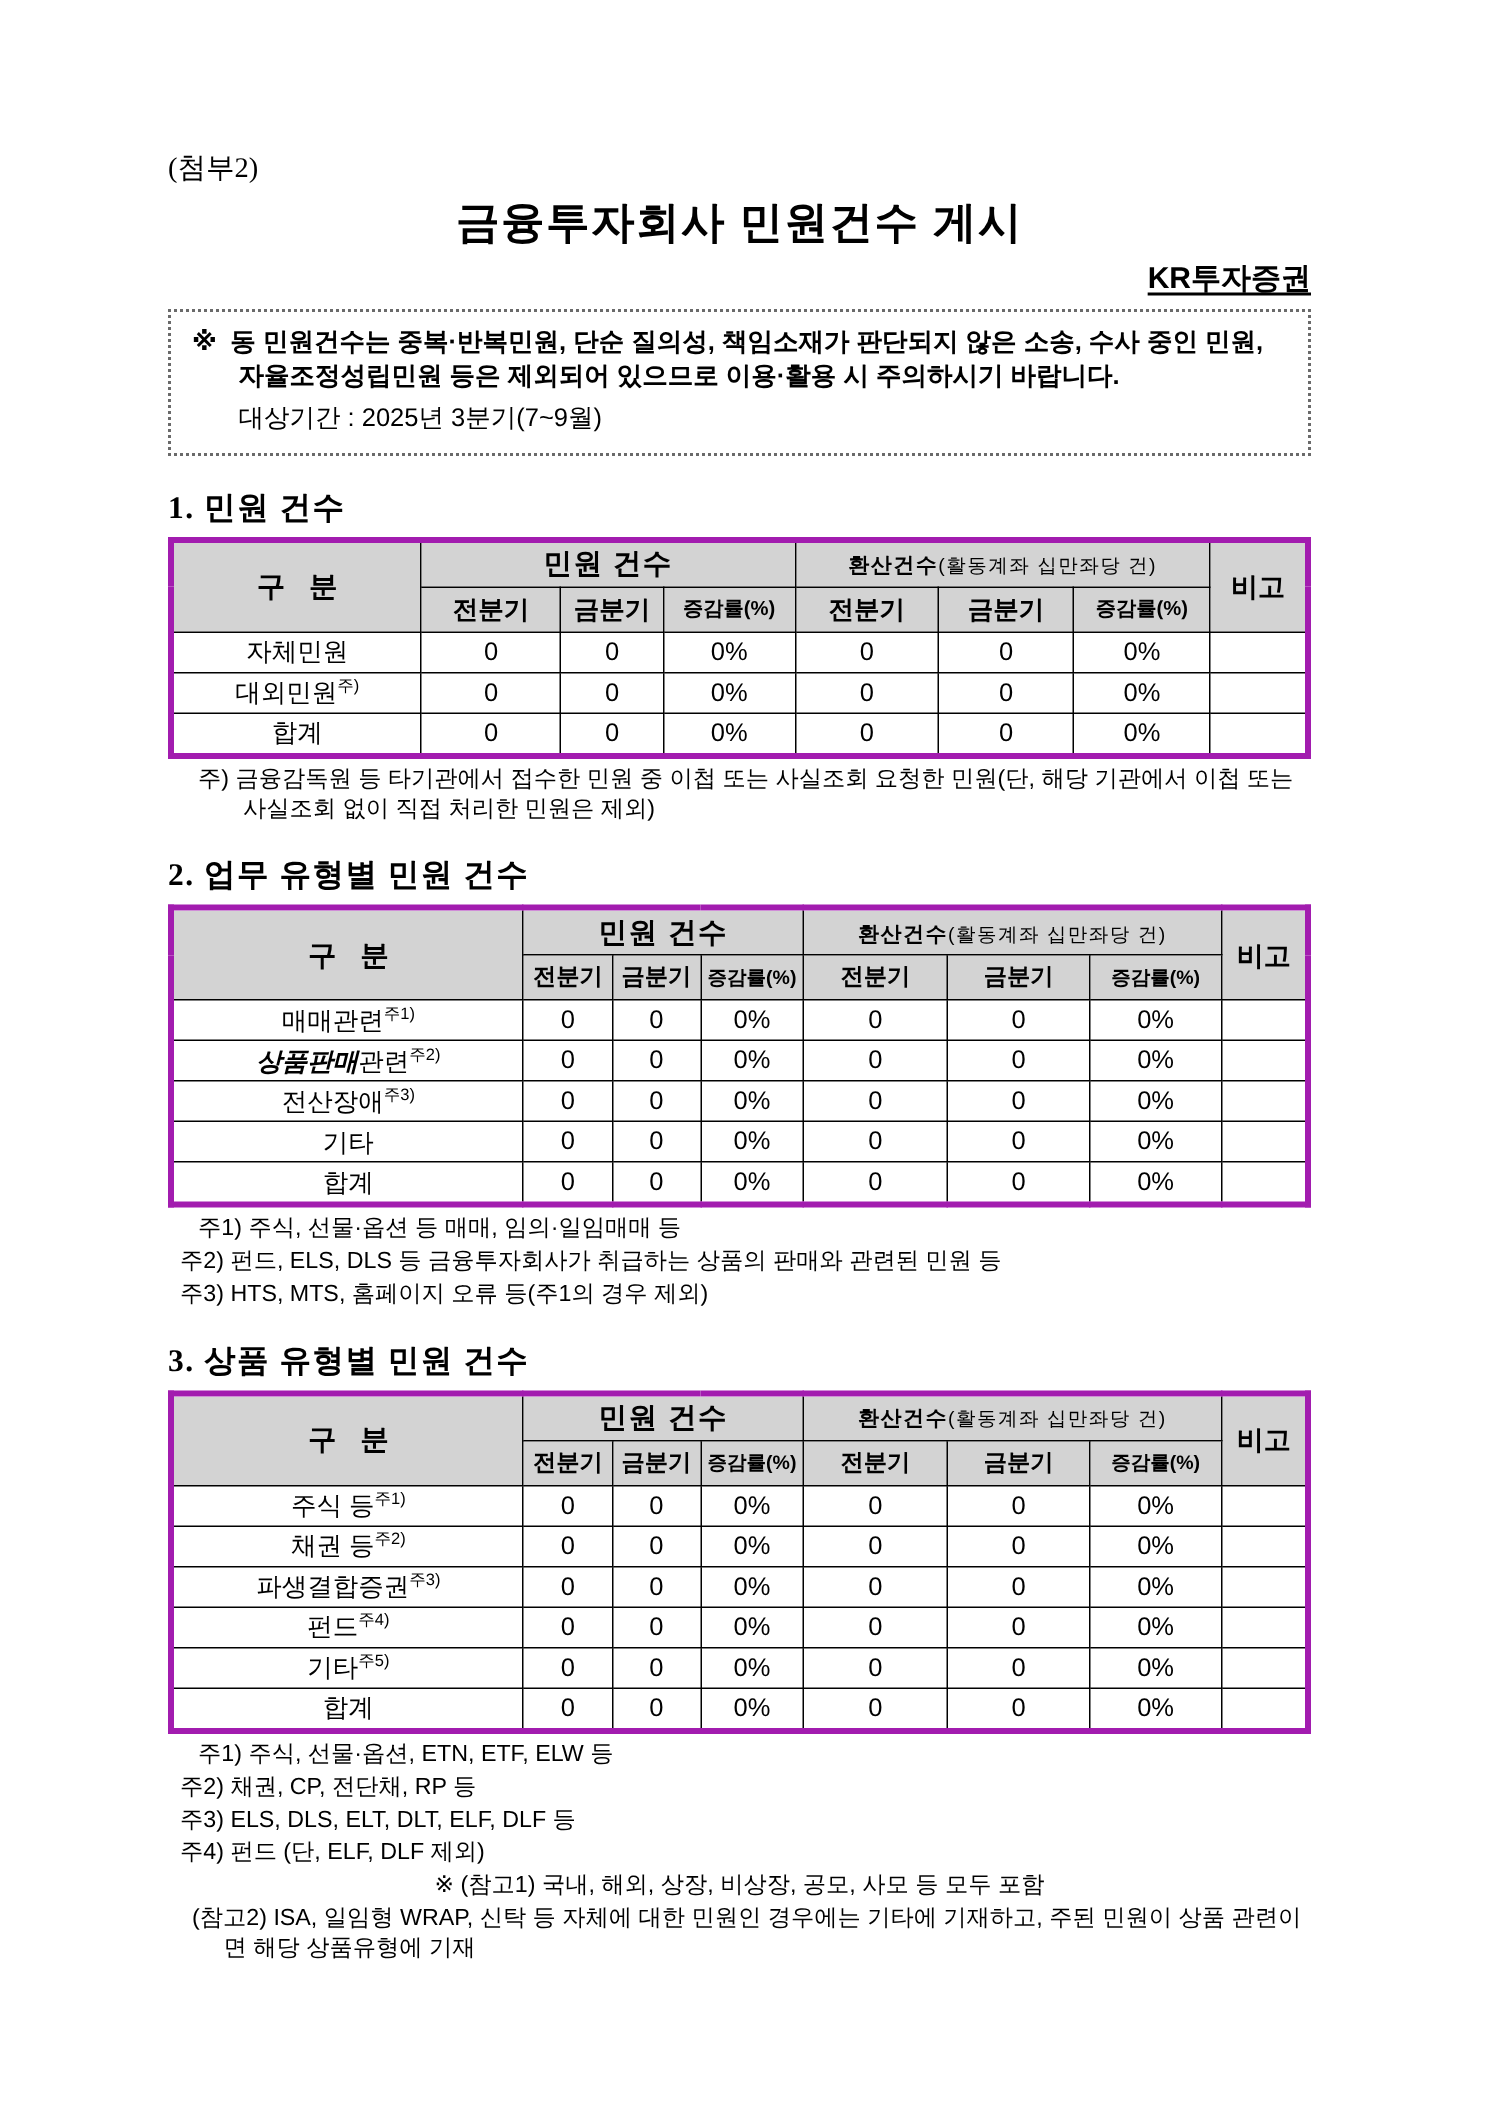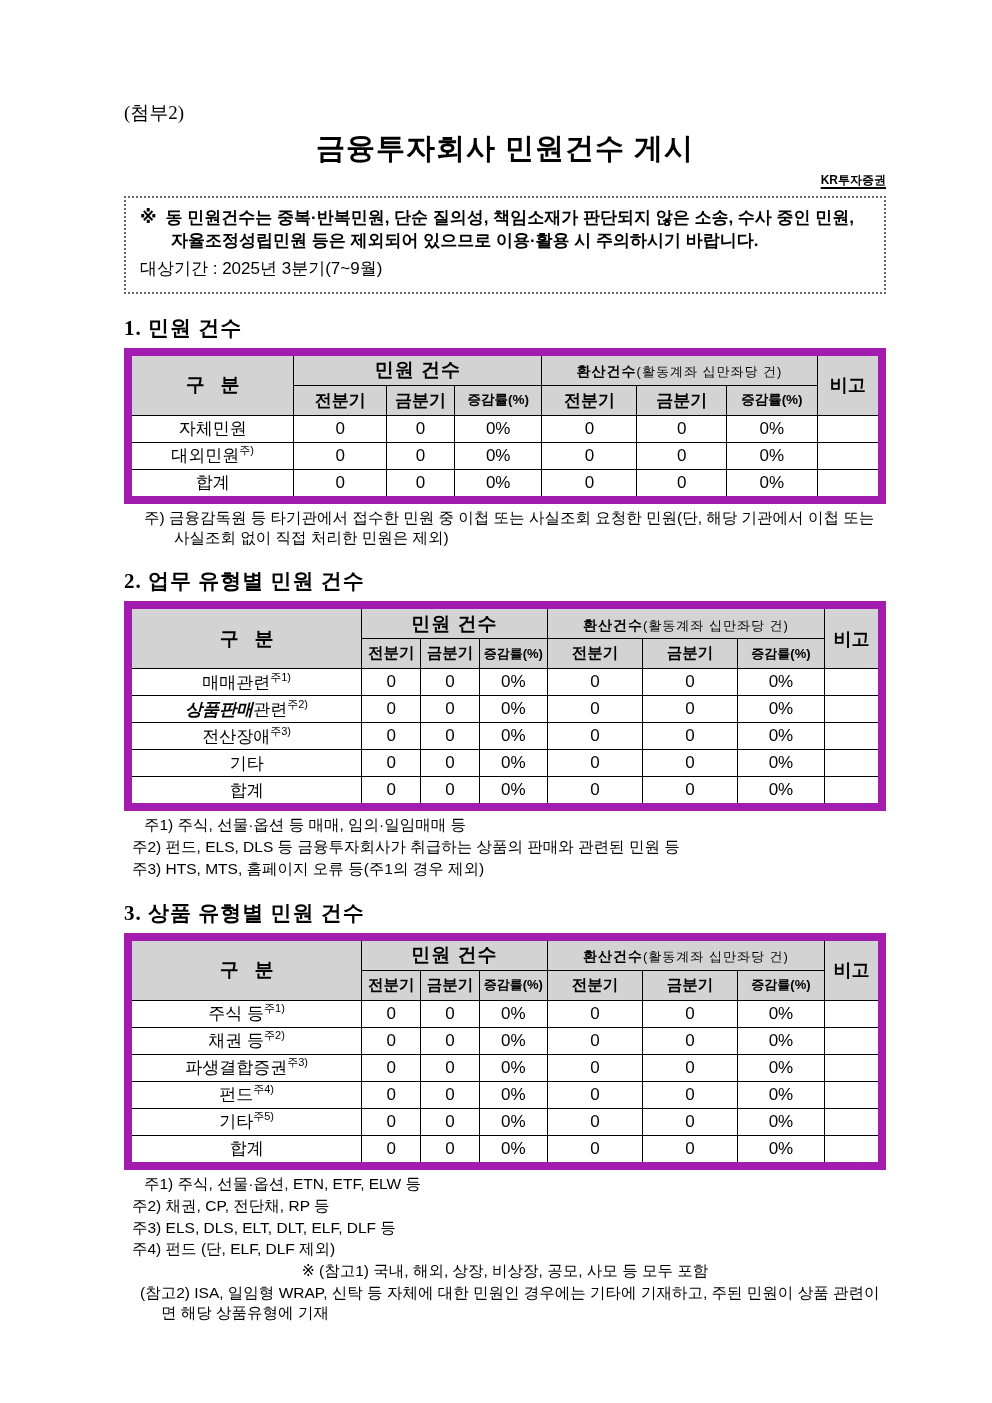--- a/index.html
+++ b/index.html
@@ -1,44 +1,44 @@
 <!DOCTYPE html>
 <html lang="ko"><head>
 <meta charset="utf-8">
 <style>
   html,body{margin:0;padding:0;}
   body{
     width:992px;height:1403px;background:#ffffff;color:#000;
     font-family:"Liberation Sans","DejaVu Sans",sans-serif;
     overflow:hidden;position:relative;
   }
-  .page{position:absolute;left:124px;top:0;width:762px;}
+  .page{position:absolute;left:112px;top:0;width:762px;}
   .attachment{margin-top:103px;font-family:"Liberation Serif","DejaVu Serif",serif;font-size:19px;line-height:1.1;}
   .doc-title{
     text-align:center;font-size:29px;font-weight:bold;margin-top:5px;
     text-underline-offset:5px;text-decoration-thickness:2px;
     letter-spacing:1px;
   }
   .company{
-    text-align:right;font-size:12px;font-weight:bold;margin-top:3px;
+    text-align:right;font-size:20px;font-weight:bold;margin-top:3px;
     text-decoration:underline;text-underline-offset:3px;text-decoration-thickness:2px;
   }
   .notice{
     border:2px dotted #6a6a6a;margin-top:7px;padding:9px 12px 11px 14px;
     font-size:17px;line-height:1.33;
   }
   .notice-text{padding-left:31px;text-indent:-31px;font-weight:bold;}
   .notice-marker{padding-right:9px;}
-  .notice-period{margin-top:6px;}
+  .notice-period{margin-left:31px;margin-top:6px;}
 
   .section-heading{
     font-family:"Liberation Serif","DejaVu Serif",serif;
     font-size:21px;font-weight:bold;margin:20px 0 6px 0;letter-spacing:1px;
   }
-  table{width:100%;border-collapse:collapse;border:8px solid #a21caf;table-layout:fixed;}
+  table{width:100%;border-collapse:collapse;border:4px solid #a21caf;table-layout:fixed;}
   th,td{border:1px solid #000;text-align:center;padding:0;overflow:hidden;}
   thead th{background:#d3d3d3;}
   .th-cat{font-size:19px;font-weight:bold;white-space:pre;}
   .th-group{font-size:19px;font-weight:bold;height:29px;letter-spacing:1px;}
   .conv-main{font-size:14px;font-weight:bold;}
   .conv-sub{font-size:13px;font-weight:normal;}
   .th-sub{font-size:17px;font-weight:bold;height:29px;white-space:nowrap;}
   .th-rate{font-size:13.5px;}
   .th-remark{font-size:18px;font-weight:bold;}
   table.t23 .th-sub{font-size:15.5px;}

